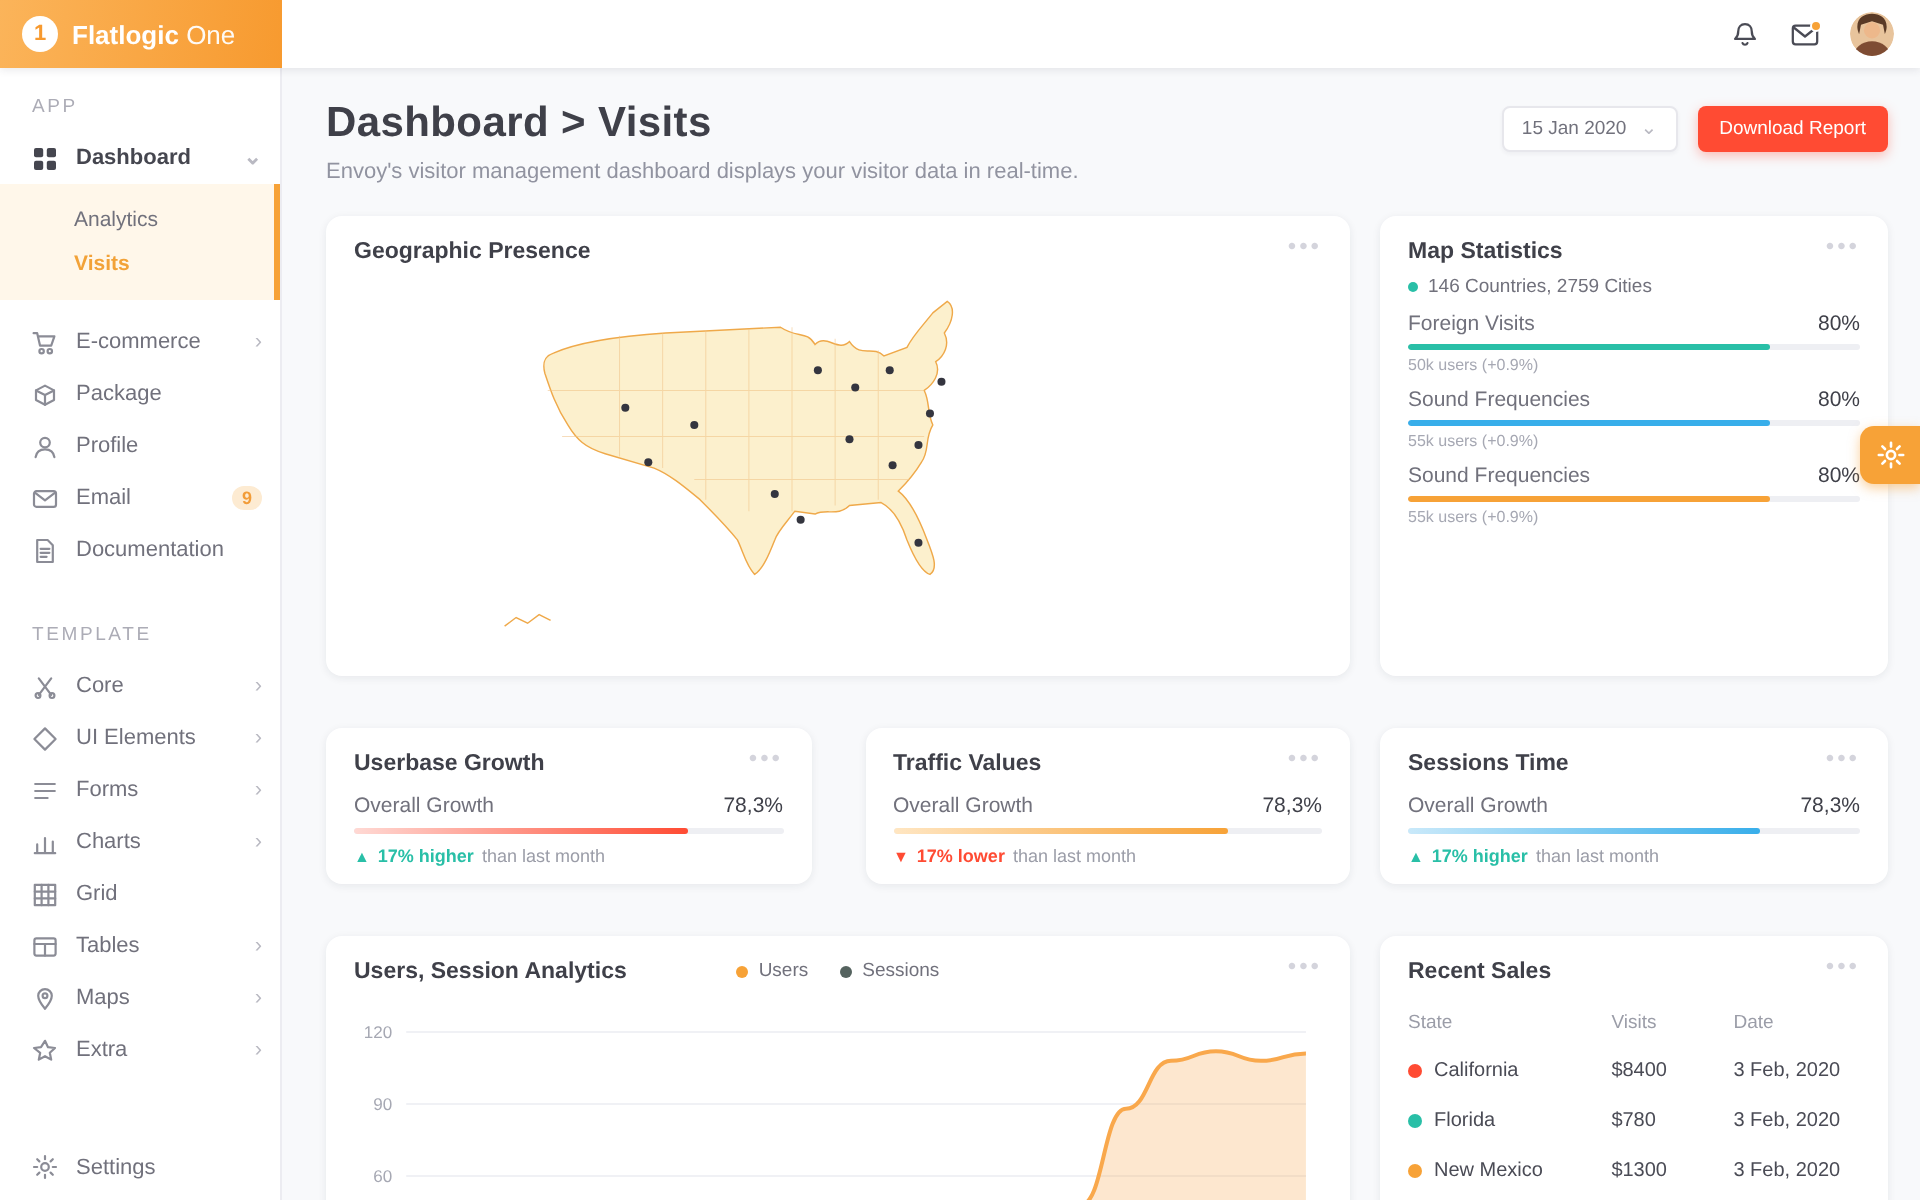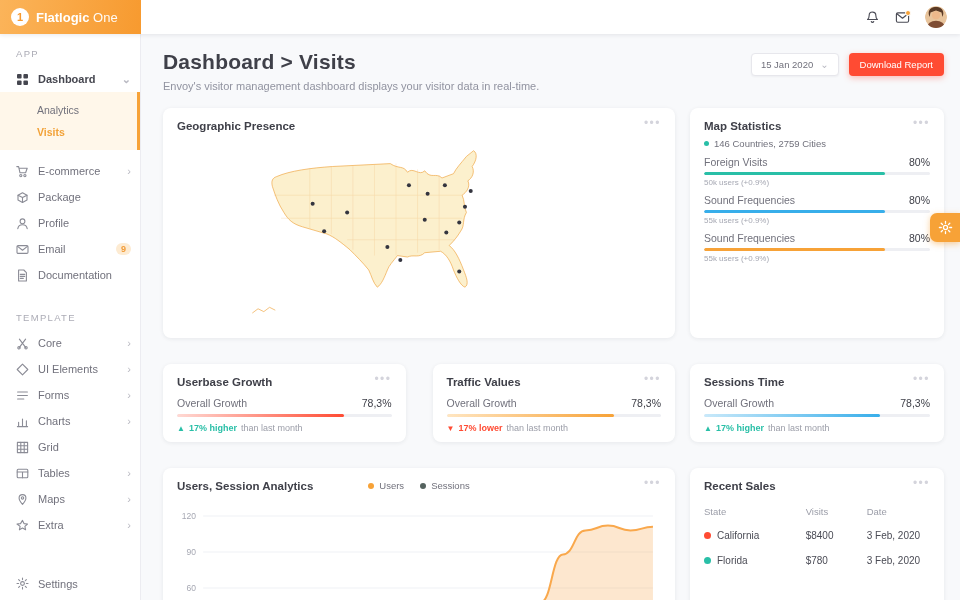--- a/index.html
+++ b/index.html
@@ -483,20 +483,30 @@
             <tr>
               <td>
                   <span class="state-cell">
                     <span class="row-dot" style="background: rgb(41, 191, 167);"></span>
                     <span>Florida</span>
                   </span>
                 </td>
               <td>$780</td>
               <td>3 Feb, 2020</td>
             </tr>
+            <tr>
+              <td>
+                  <span class="state-cell">
+                    <span class="row-dot" style="background: rgb(247, 162, 55);"></span>
+                    <span>New Mexico</span>
+                  </span>
+                </td>
+              <td>$1300</td>
+              <td>3 Feb, 2020</td>
+            </tr>
           </tbody>
         </table>
       </div>
 
     </div>
   </div>
 
   <div class="fab">
     <svg width="15" height="15" viewBox="0 0 16 16" fill="none" stroke="#fff" stroke-width="1.4" stroke-linecap="round">
       <circle cx="8" cy="8" r="2.2"></circle>

